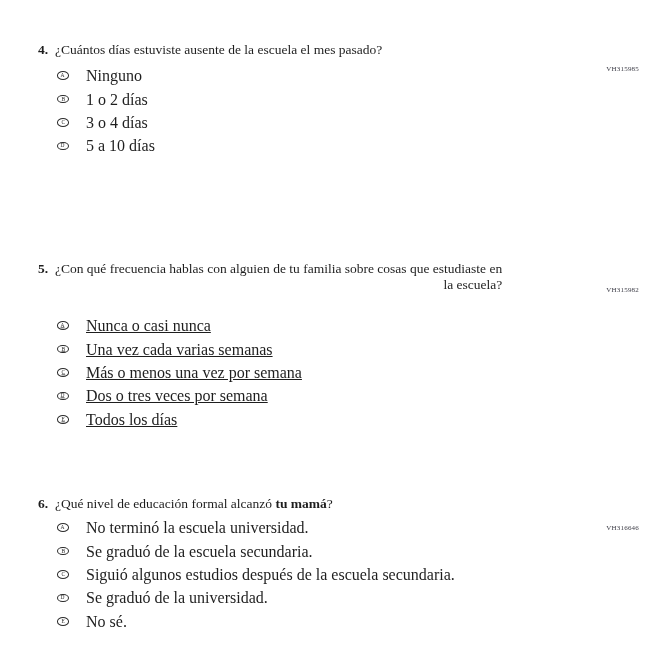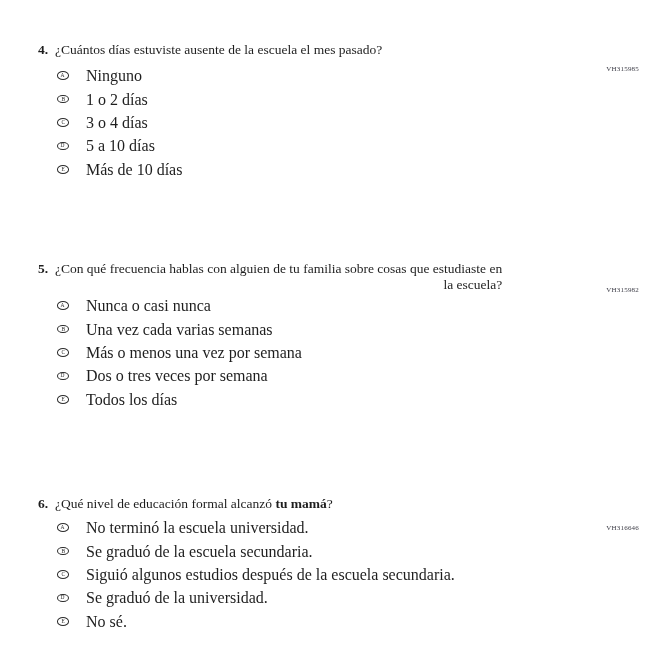--- a/index.html
+++ b/index.html
@@ -59,21 +59,21 @@
     max-width: 510px;
   }
   .qline { white-space: nowrap; text-align: right; }
   .seg.bold { font-weight: bold; }
 
   .options {
     position: absolute;
     left: 57px;
   }
   .s0 .options { top: 47px; }
-  .s1 .options { top: 56px; }
+  .s1 .options { top: 76px; text-decoration: underline; }
   .s2 .options { top: 40px; }
 
   .option {
     height: 23.4px;
     display: flex;
     align-items: center;
   }
   .oval {
     width: 12px;
     height: 8.5px;
@@ -135,26 +135,20 @@
     <span class="olabel">3 o 4 días</span>
   </div>
 
   <div class="option">
     <span class="oval">
             <span class="ovletter">D</span>
           </span>
     <span class="olabel">5 a 10 días</span>
   </div>
 
-  <div class="option">
-    <span class="oval">
-            <span class="ovletter">E</span>
-          </span>
-    <span class="olabel">Más de 10 días</span>
-  </div>
 </div>
   </section>
 
   <section class="section s1">
     <div class="code">VH315982</div>
     <div class="qrow">
       <span class="qnum">5.</span>
       <span class="qtext">
           <div class="qline"><span class="seg">¿Con qué frecuencia hablas con alguien de tu familia sobre cosas que estudiaste en</span></div>
           <div class="qline"><span class="seg">la escuela?</span></div>

